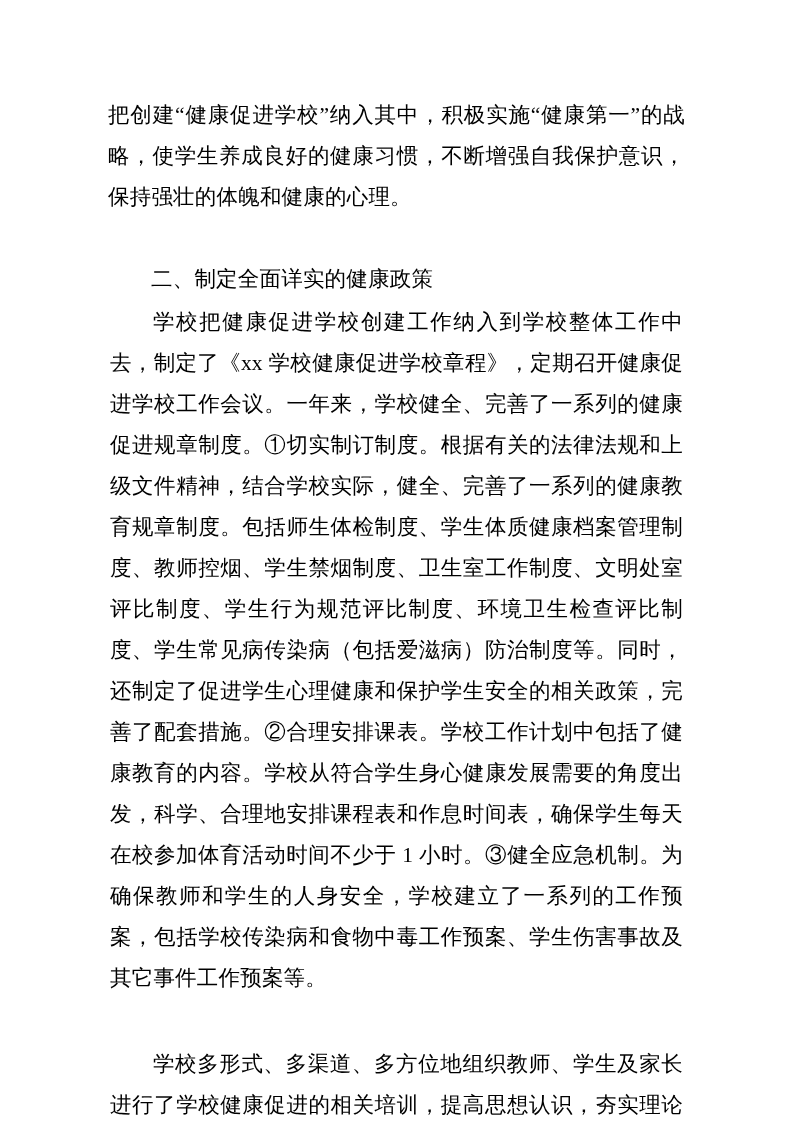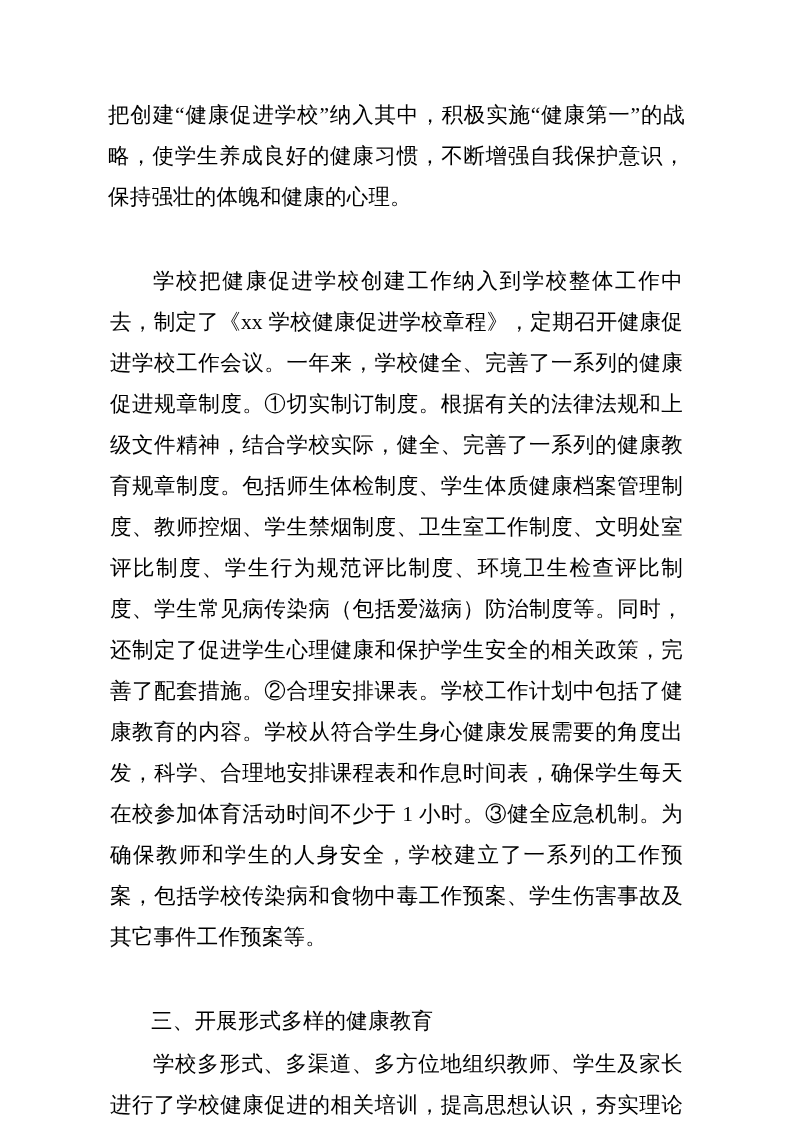--- a/index.html
+++ b/index.html
@@ -46,18 +46,18 @@
     height: 41px;
   }
 </style>
 </head>
 <body>
 
 <div class="page">
   <div class="doc-body">
     <p class="para">把创建“健康促进学校”纳入其中，积极实施“健康第一”的战略，使学生养成良好的健康习惯，不断增强自我保护意识，保持强壮的体魄和健康的心理。</p>
     <div class="spacer-line"></div>
+    <p class="heading">二、制定全面详实的健康政策</p>
     <p class="para-indent">学校把健康促进学校创建工作纳入到学校整体工作中去，制定了《xx 学校健康促进学校章程》，定期召开健康促进学校工作会议。一年来，学校健全、完善了一系列的健康促进规章制度。①切实制订制度。根据有关的法律法规和上级文件精神，结合学校实际，健全、完善了一系列的健康教育规章制度。包括师生体检制度、学生体质健康档案管理制度、教师控烟、学生禁烟制度、卫生室工作制度、文明处室评比制度、学生行为规范评比制度、环境卫生检查评比制度、学生常见病传染病（包括爱滋病）防治制度等。同时，还制定了促进学生心理健康和保护学生安全的相关政策，完善了配套措施。②合理安排课表。学校工作计划中包括了健康教育的内容。学校从符合学生身心健康发展需要的角度出发，科学、合理地安排课程表和作息时间表，确保学生每天在校参加体育活动时间不少于 1 小时。③健全应急机制。为确保教师和学生的人身安全，学校建立了一系列的工作预案，包括学校传染病和食物中毒工作预案、学生伤害事故及其它事件工作预案等。</p>
     <div class="spacer-line"></div>
-    <p class="heading">三、开展形式多样的健康教育</p>
     <p class="para-indent">学校多形式、多渠道、多方位地组织教师、学生及家长进行了学校健康促进的相关培训，提高思想认识，夯实理论基础，提高实践能</p>
   </div>
 </div>
 
 </body></html>

